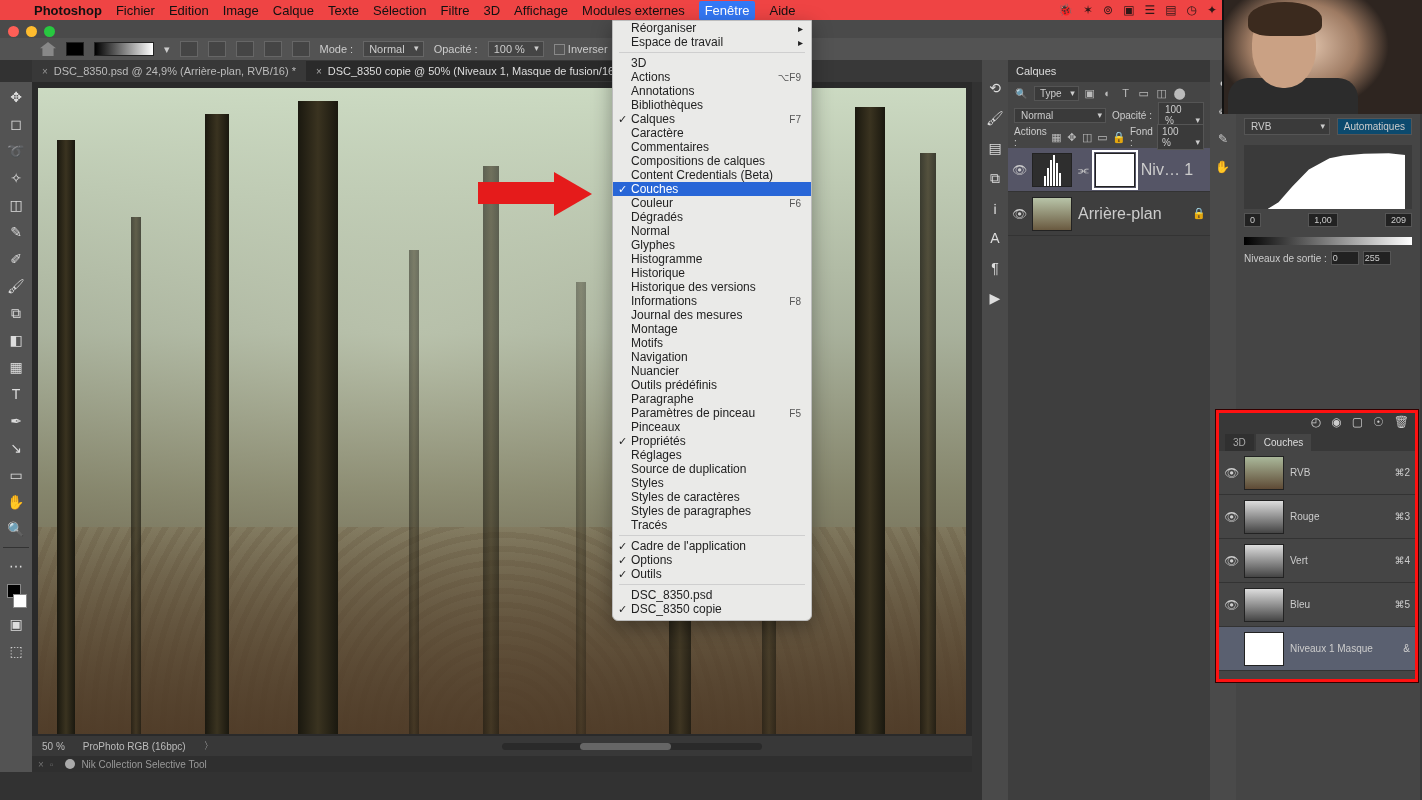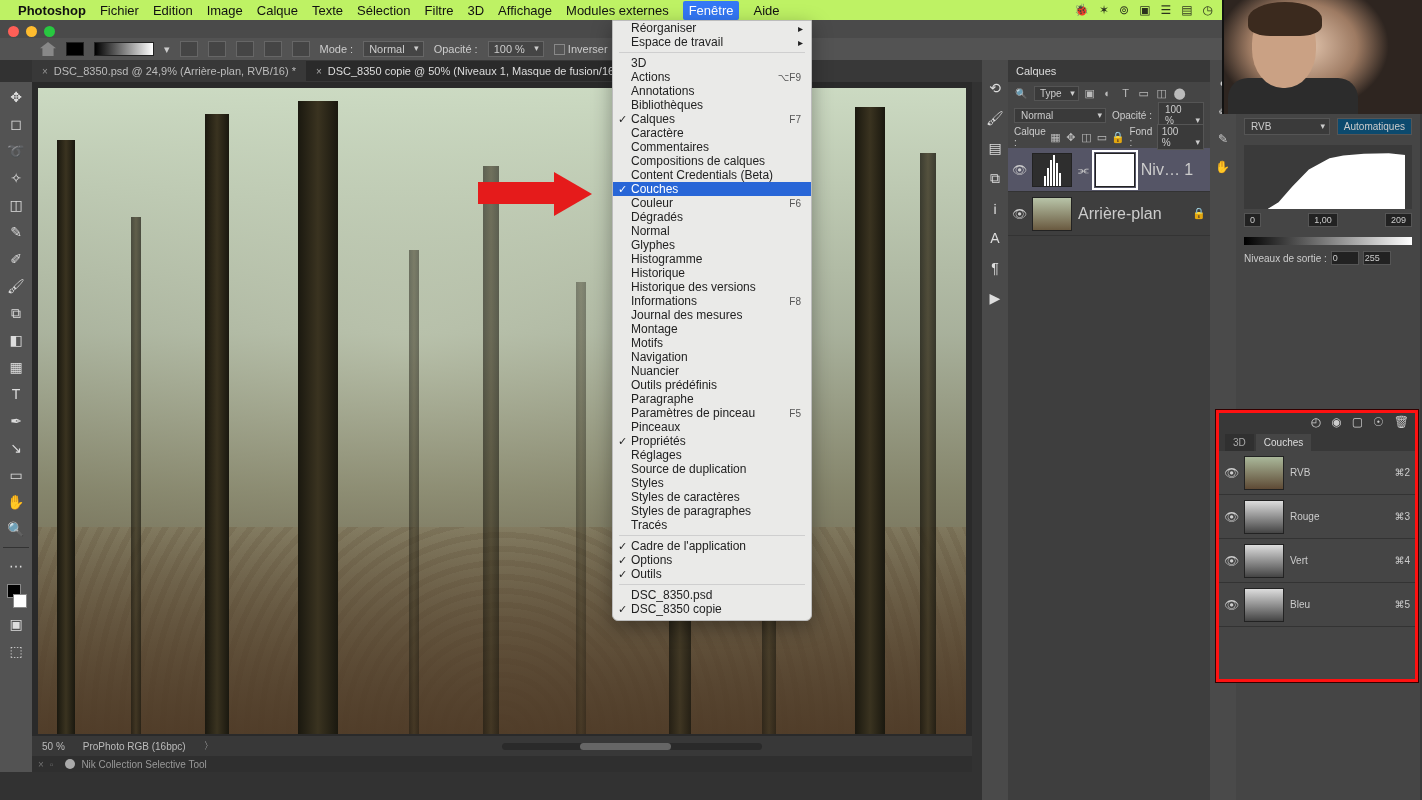--- a/index.html
+++ b/index.html
@@ -1,19 +1,19 @@
 <!DOCTYPE html>
 <html><head>
 <meta charset="utf-8">
 <style>
   * { box-sizing: border-box; margin: 0; padding: 0; font-family: -apple-system, "Helvetica Neue", Arial, sans-serif; }
   body { width: 1422px; height: 800px; background: #323232; overflow: hidden; position: relative; font-size: 12px; color: #ccc; }
 
   
-  .menubar { position: absolute; top: 0; left: 0; right: 0; height: 20px; background: #bef264; display: flex; align-items: center; padding: 0 8px; color: #111; font-size: 13px; }
+  .menubar { position: absolute; top: 0; left: 0; right: 0; height: 20px; background: #ef4444; display: flex; align-items: center; padding: 0 24px; color: #111; font-size: 13px; }
   .menubar .apple { font-size: 14px; margin-right: 10px; }
   .menubar .appname { font-weight: bold; margin-right: 14px; }
   .menubar .menu { margin-right: 14px; cursor: default; }
   .menubar .menu.active { background: #3478f6; color: #fff; padding: 2px 6px; border-radius: 2px; }
   .menubar .right { margin-left: auto; display: flex; gap: 10px; align-items: center; font-size: 12px; }
   .menubar .right span { opacity: 0.85; }
 
   .traffic { position: absolute; top: 26px; left: 8px; display: flex; gap: 7px; }
   .tlight { width: 11px; height: 11px; border-radius: 50%; }
   .red { background: #ff5f57; } .yel { background: #febc2e; } .grn { background: #28c840; }
@@ -464,21 +464,21 @@
       <span class="licon">▭</span>
       <span class="licon">◫</span>
       <span class="licon">⬤</span>
     </div>
     <div class="layerblend">
       <span class="dd">Normal</span>
       <span>Opacité :</span>
       <span class="dd" style="flex:0 0 46px">100 %</span>
     </div>
     <div class="layerlock">
-      <span>Calque :</span>
+      <span>Actions :</span>
       <span class="licon">▦</span>
       <span class="licon">✥</span>
       <span class="licon">◫</span>
       <span class="licon">▭</span>
       <span class="licon">🔒</span>
       <span style="margin-left:auto">Fond :</span>
       <span class="input">100 %</span>
     </div>
     <div class="layerlist">
       <div class="lrow selected">
@@ -572,20 +572,26 @@
         <div class="th g"></div>
         <span class="name">Vert</span>
         <span class="sc">⌘4</span>
       </div>
       <div class="chrow">
         <span class="eye">👁</span>
         <div class="th g"></div>
         <span class="name">Bleu</span>
         <span class="sc">⌘5</span>
       </div>
+      <div class="chrow sel">
+        <span class="eye"></span>
+        <div class="th w"></div>
+        <span class="name">Niveaux 1 Masque</span>
+        <span class="sc">&amp;</span>
+      </div>
     </div>
 </div>
 
 <div class="webcam">
   <div class="body"></div>
     <div class="head"></div>
     <div class="hair"></div>
 </div>
 
 </body></html>

